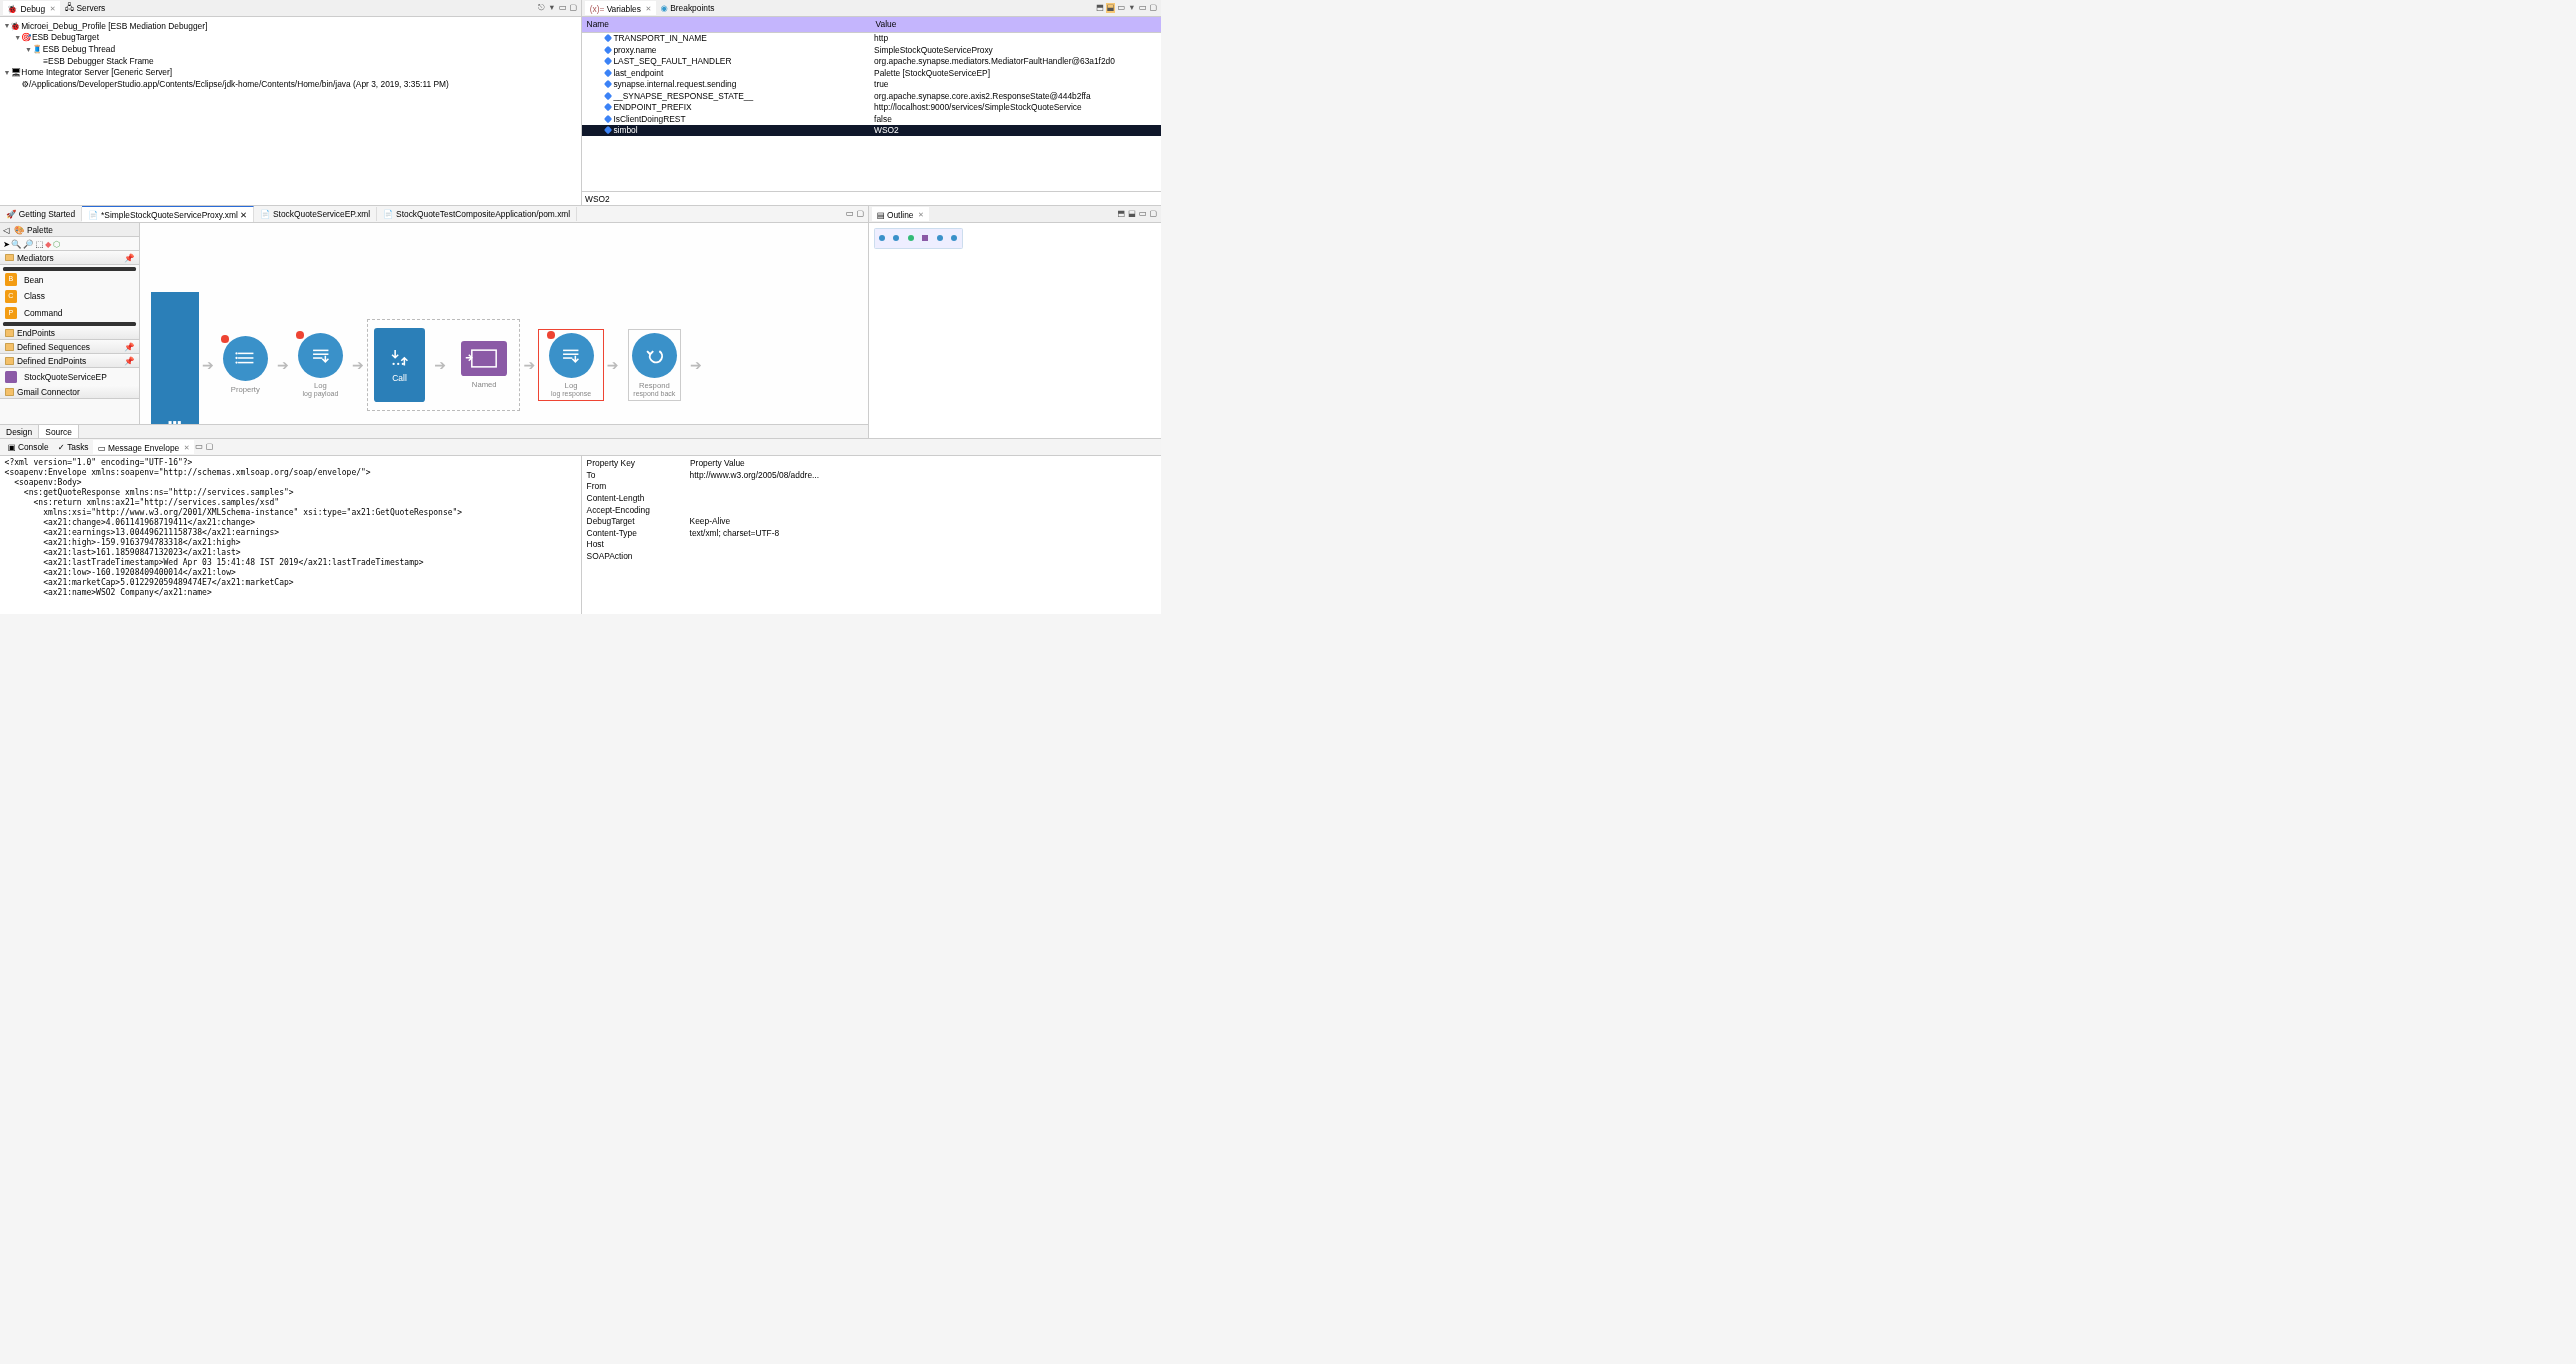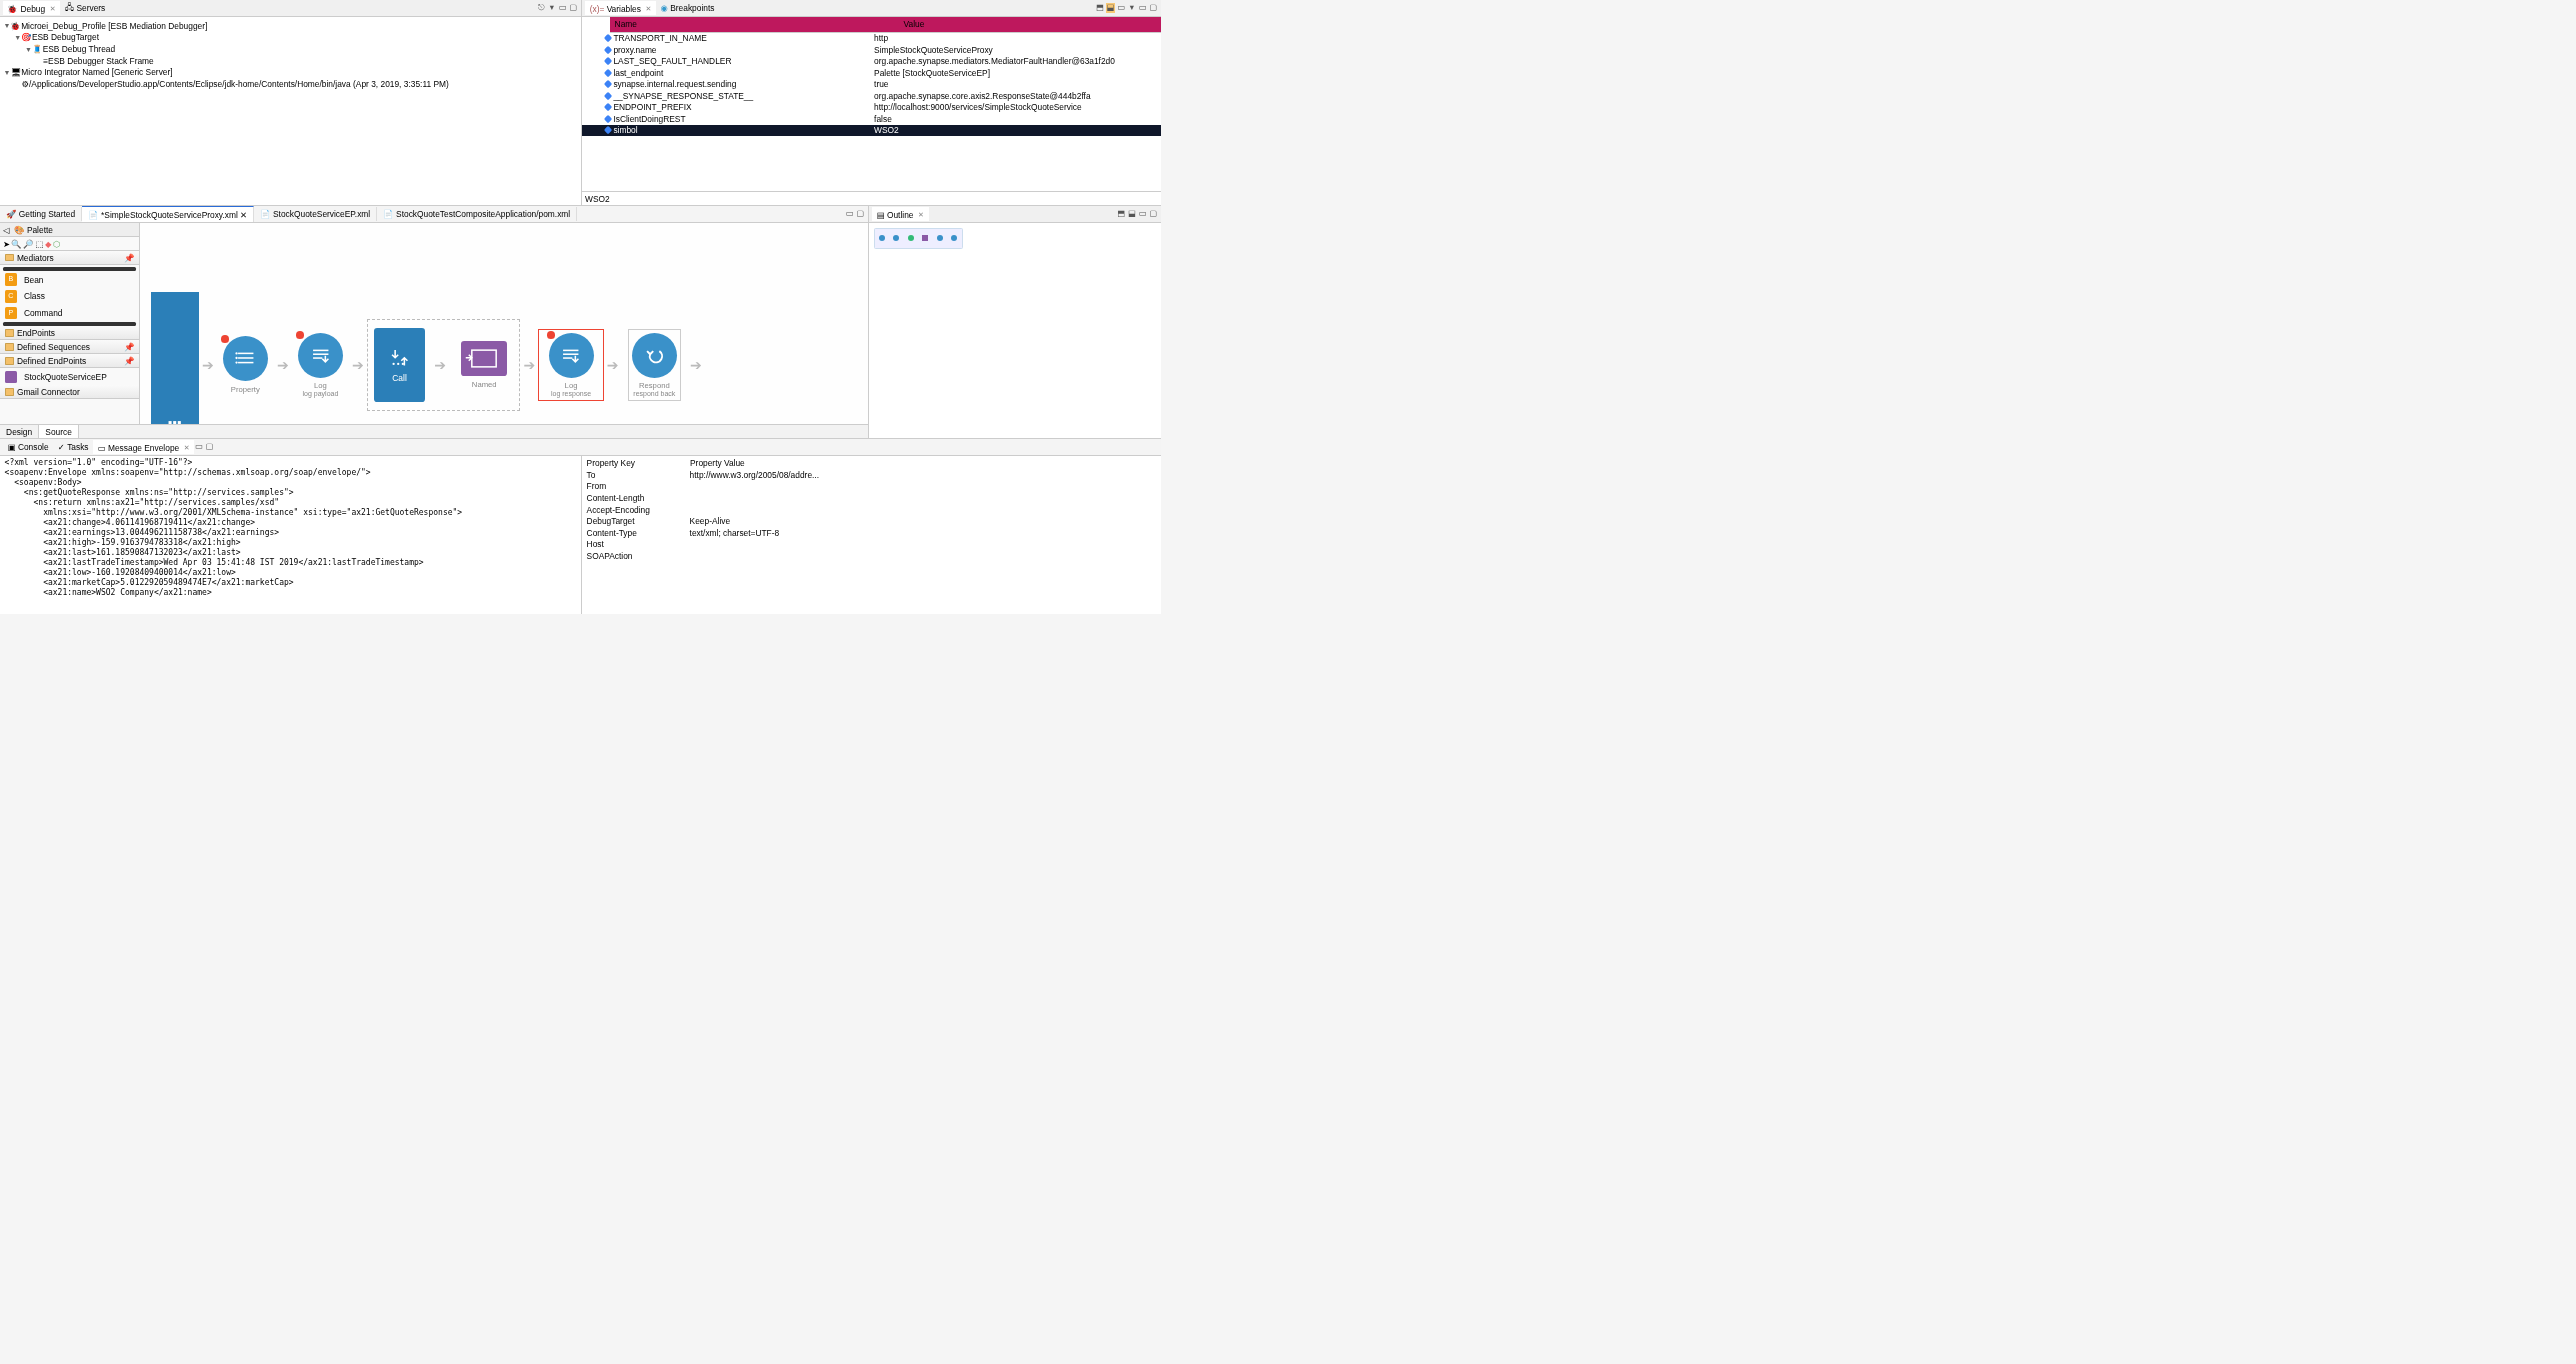--- a/index.html
+++ b/index.html
@@ -22,21 +22,21 @@
 .win-ctrl span { width: 9.2px; height: 9.2px; color: #555; text-align: center; line-height: 9.2px; cursor: pointer; }
 
 .tree { padding: 3.1px 1.5px; overflow: auto; flex: 1; }
 .tree-row { display: flex; align-items: center; padding: 0.8px 0; white-space: nowrap; }
 .tree-row .tw { width: 7.7px; text-align: center; color: #666; font-size: 7px; }
 .indent-0 { padding-left: 1.5px; }
 .indent-1 { padding-left: 12.3px; }
 .indent-2 { padding-left: 23px; }
 .indent-3 { padding-left: 34px; }
 
-.vars-header { display: flex; border-bottom: 0.8px solid #ccc; background: #be185d; font-size: 8.4px; margin-left: 28px; }
+.vars-header { display: flex; border-bottom: 0.8px solid #ccc; background: #c4b5fd; font-size: 8.4px; }
 .vars-header .col { padding: 2.3px 4.6px; }
 .col-name { width: 289px; }
 .col-val { flex: 1; }
 .vars-body { flex: 1; overflow: auto; }
 .var-row { display: flex; align-items: center; height: 11.5px; }
 .var-row.selected { background: #0f172a; color: #fff; }
 .var-row .n { width: 289px; padding-left: 23px; display: flex; align-items: center; gap: 2.3px; }
 .var-row .v { flex: 1; padding-left: 3.1px; }
 .var-row .dot { width: 6.1px; height: 6.1px; background: #3b82f6; border-radius: 1.5px; transform: rotate(45deg); }
 .vars-detail { border-top: 0.8px solid #ccc; padding: 1.5px 3.1px; }
@@ -140,21 +140,21 @@
             <span>ESB Debug Thread</span>
           </div>
           <div class="tree-row indent-3">
             <span class="tw"></span>
             <span>≡</span> 
             <span>ESB Debugger Stack Frame</span>
           </div>
           <div class="tree-row indent-0">
             <span class="tw">▼</span>
             <span>🖥</span> 
-            <span>Micro Integrator Named [Generic Server]</span>
+            <span>Home Integrator Server [Generic Server]</span>
           </div>
           <div class="tree-row indent-1">
             <span class="tw"></span>
             <span>⚙</span> 
             <span>/Applications/DeveloperStudio.app/Contents/Eclipse/jdk-home/Contents/Home/bin/java (Apr 3, 2019, 3:35:11 PM)</span>
           </div>
         </div>
     </div>
 
     <div class="panel panel-vars">

